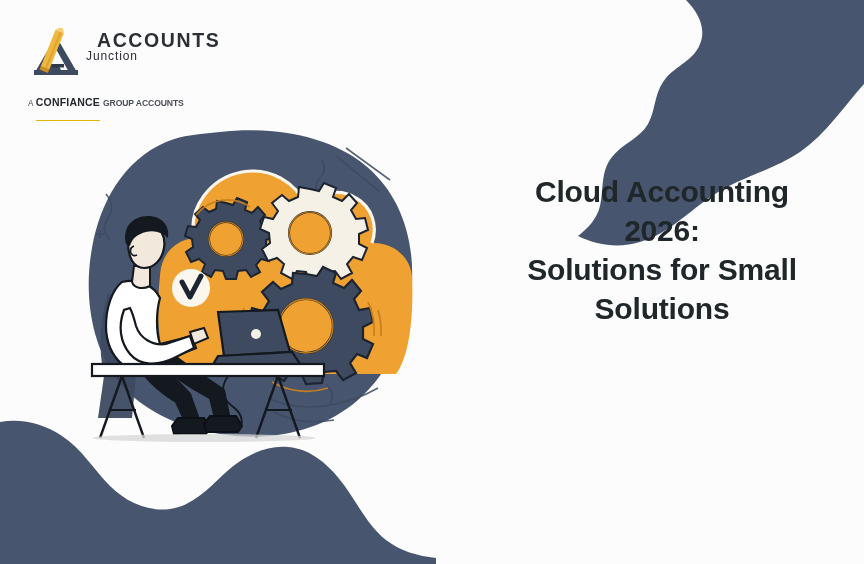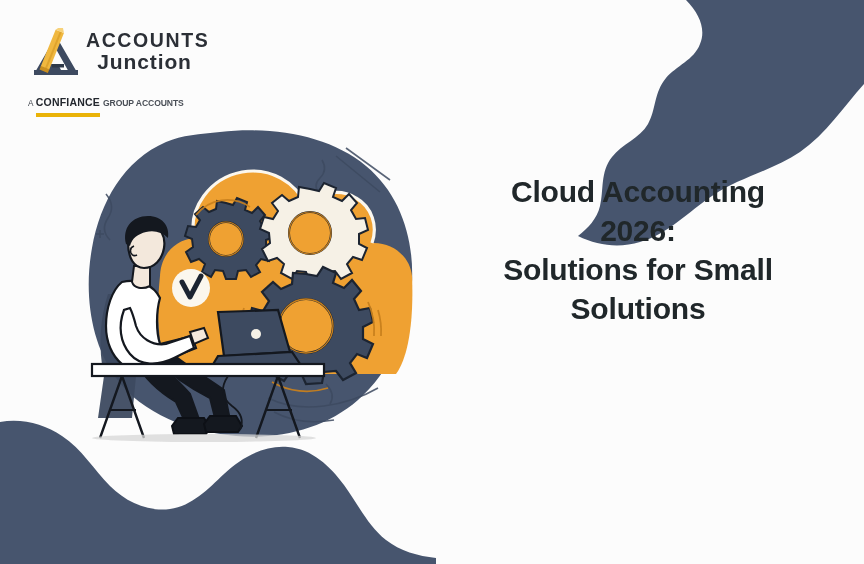--- a/index.html
+++ b/index.html
@@ -48,29 +48,30 @@
     text-align: left;
   }
   .logo-accounts {
     font-family: "Liberation Sans", sans-serif;
     font-size: 19.5px;
     font-weight: bold;
     letter-spacing: 1.6px;
     color: #2b2f36;
     line-height: 1.04;
     white-space: nowrap;
+    margin-left: 11px;
   }
   .logo-junction {
     font-family: "Liberation Sans", sans-serif;
-    font-size: 21px;
-    font-weight: bold;
+    font-size: 12px;
+    font-weight: normal;
     letter-spacing: 0.9px;
     color: #2b2f36;
     line-height: 1.15;
-    text-align: center;
+    text-align: left;
     padding-right: 8px;
     white-space: nowrap;
   }
   #logo-tagline {
     position: absolute;
     left: 0;
     top: 74px;
     width: 190px;
     height: 14px;
   }
@@ -80,22 +81,22 @@
     font-size: 8.2px;
     color: #3a3f48;
     letter-spacing: 0.3px;
     white-space: nowrap;
   }
   .tagline-a { font-weight: normal; margin-right: 2px; }
   .tagline-confiance {
     font-weight: bold;
     font-size: 10.5px;
     letter-spacing: 0.2px;
-    border-bottom: 4px solid #eab308;
-    padding-bottom: 5px;
+    border-bottom: 1px solid #eab308;
+    padding-bottom: 12px;
     margin-right: 3px;
     color: #23272e;
   }
   .tagline-group {
     font-weight: bold;
     font-size: 8.6px;
     letter-spacing: -0.1px;
     color: #4a4f57;
   }
 
@@ -104,21 +105,21 @@
     position: absolute;
     left: 78px;
     top: 126px;
     width: 340px;
     height: 326px;
   }
 
   
   #headline {
     position: absolute;
-    left: 440px;
+    left: 464px;
     top: 152px;
     width: 396px;
     text-align: center;
     color: #20272a;
     font-family: "Liberation Sans", sans-serif;
     font-weight: bold;
     font-size: 30px;
     line-height: 1.30;
     letter-spacing: -0.2px;
   }

